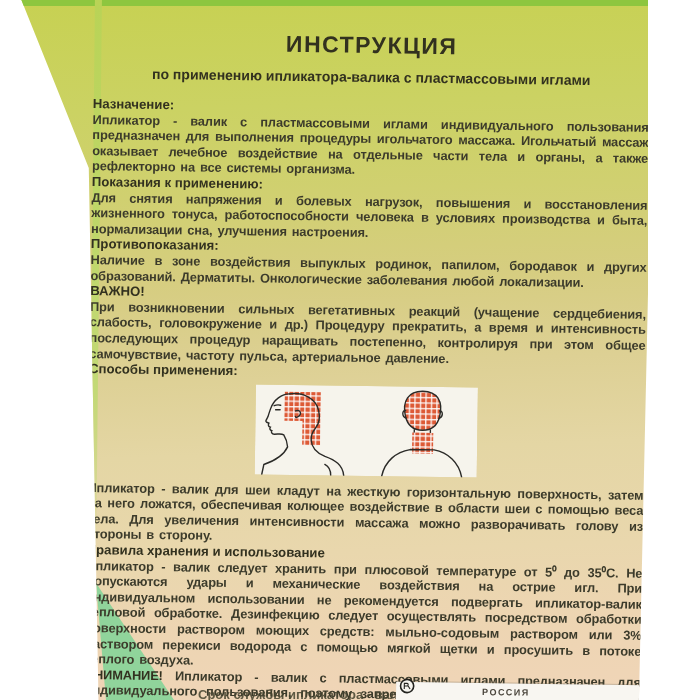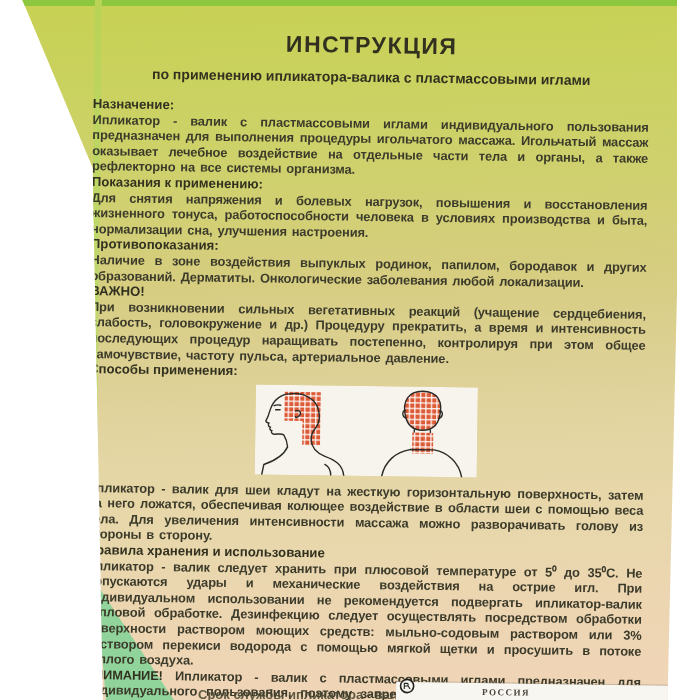--- a/index.html
+++ b/index.html
@@ -1,19 +1,19 @@
 <!DOCTYPE html>
 <html><head>
 <meta charset="utf-8">
 <style>
   html, body { margin: 0; padding: 0; }
   body { background: #ffffff; font-family: "Liberation Sans", sans-serif; }
   .stage {
     position: relative; width: 648px; height: 700px;
-    background: #ffffff; overflow: hidden; padding-left: 29px;
+    background: #ffffff; overflow: hidden;
   }
   
   .page {
     position: absolute; inset: 0;
     background: linear-gradient(178deg,
       #c7d152 0%, #cbd263 16%, #d0d070 28%, #d6cd80 40%,
       #ddd094 52%, #e4d6a4 64%, #e9d7ad 78%, #edd5b2 88%, #f0d5b8 100%);
     clip-path: polygon(3.3% 0%, 100% 0%, 100% 42%, 98.6% 100%, 15.2% 100%, 13.7% 24%);
   }
   .top-bar {
@@ -64,21 +64,21 @@
   .country-strip {
     position: absolute; left: 396px; top: 684px; width: 310px; height: 22px;
     background: #f8f6f1; transform: rotate(0.8deg);
     box-shadow: 0 -1px 0 rgba(120,110,90,0.35);
   }
   .cert-logo {
     position: absolute; left: 3px; top: -4px; width: 16px; height: 16px;
   }
   .country-label {
     position: absolute; left: 86px; top: 4px;
-    font-family: Liberation Serif, serif; font-size: 9px; font-weight: bold;
+    font-family: Liberation Sans, sans-serif; font-size: 9px; font-weight: bold;
     letter-spacing: 1.5px; color: #4a453c;
   }
 </style>
 </head>
 <body>
 
 <div class="stage">
   <div class="page">
     <div class="top-bar"></div>
     <div class="edge-highlight"></div>

